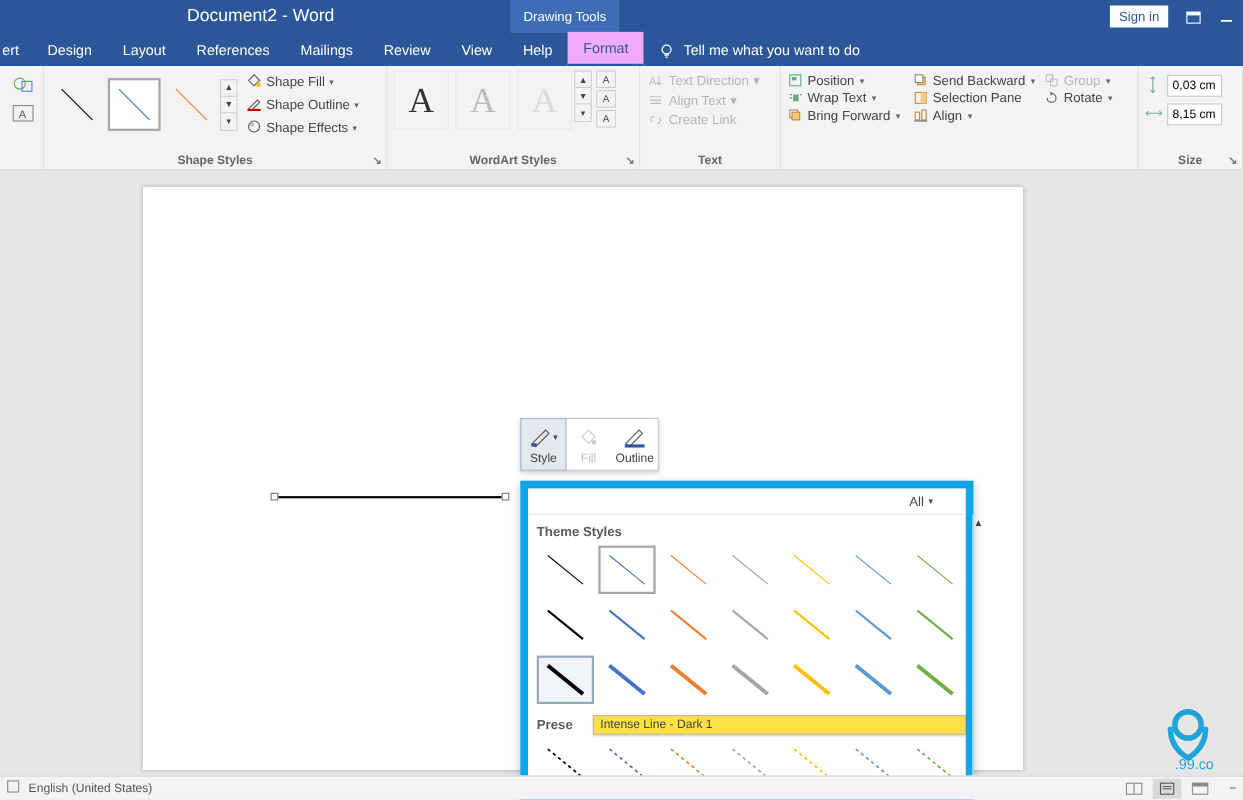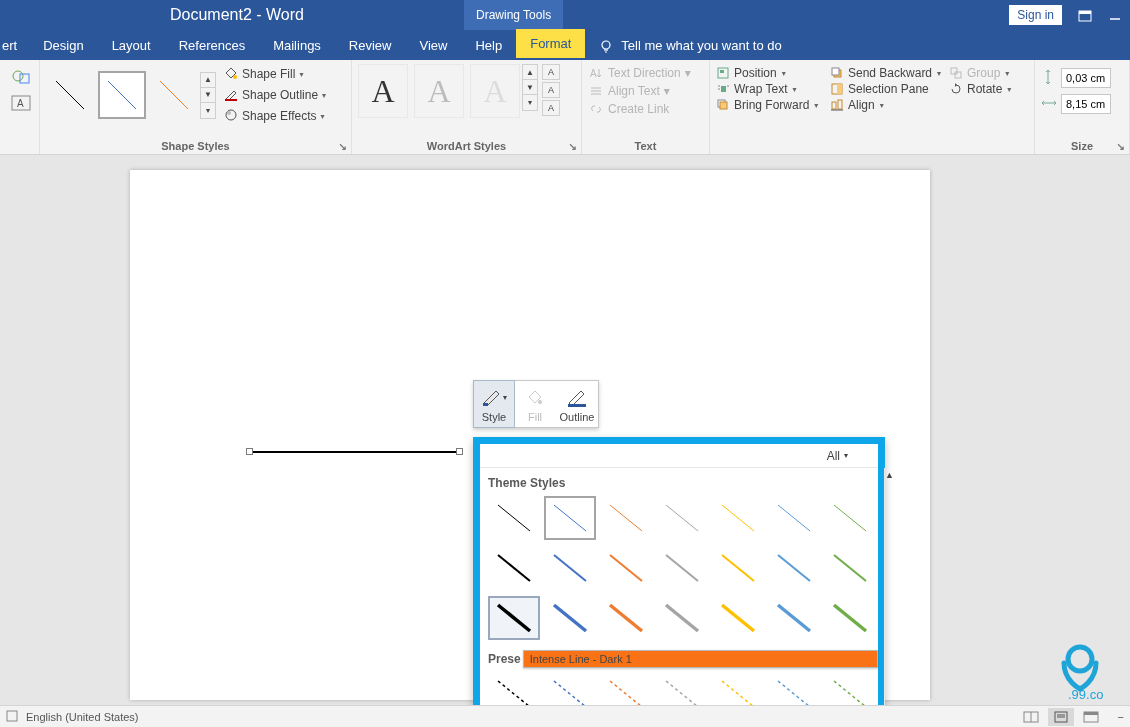--- a/index.html
+++ b/index.html
@@ -11,21 +11,21 @@
   .titlebar .spacer { flex: 1; }
   .titlebar .tool-tab { background:#3e6db5; height:30px; display:flex; align-items:center; padding:0 12px; margin-left:160px; font-size:12px; }
   .titlebar .signin { margin-right:8px; background:#fff; color:#2b579a; height:20px; display:flex; align-items:center; padding:0 8px; font-size:12px; cursor:pointer;}
   .titlebar .win-btn { width:30px; text-align:center; font-size:12px; cursor:pointer; }
   .titlebar .win-btn svg { vertical-align:middle; }
 
   
   .tabs { height: 30px; background:#2b579a; display:flex; align-items:flex-end; color:#fff; font-size:13px; padding-left:0;}
   .tabs .tab { padding: 7px 14px; cursor:pointer; }
   .tabs .tab.trunc-left { padding-left:2px; padding-right:12px; }
-  .tabs .format { background:#fde047; color:#2b579a; border-bottom: 2px solid #2b579a; text-align: right; }
+  .tabs .format { background:#f0abfc; color:#2b579a; border-bottom: 2px solid #2b579a; text-align: right; }
   .tabs .tellme { display:flex; align-items:center; padding:7px 14px; gap:8px; }
   .tabs .tellme svg { stroke:#fff; }
 
   
   .ribbon { height: 95px; background:#f3f3f3; border-bottom:1px solid #d4d4d4; display:flex; }
   .group { border-right:1px solid #e1e1e1; padding:4px 6px 2px 6px; display:flex; flex-direction:column; justify-content:space-between; }
   .group-label { text-align:center; font-size:11px; color:#666; padding-top:2px; position:relative;font-weight:bold;}
   .group-label .launcher { position:absolute; right:-2px; bottom:0; font-size:10px; color:#777; }
   .group-body { flex:1; display:flex; align-items:flex-start; }
 
@@ -98,22 +98,22 @@
   .dd-body { display:flex; }
   .dd-content{ flex:1; padding:4px 6px 6px 6px;}
   .dd-scroll { width:17px; border-left:1px solid #e8e8e8; display:flex; flex-direction:column; justify-content:space-between; align-items:center; padding:2px 0;}
   .dd-scroll .arr { font-size:9px; cursor:pointer;}
   .sect-title { font-size:12px; font-weight:600; color:#5a5a5a; padding:4px 2px;}
   .sw-grid { display:grid; grid-template-columns: repeat(7, 52px); gap:6px 4px; padding:2px;}
   .sw { height:44px; display:flex; align-items:center; justify-content:center; cursor:pointer; border:1px solid transparent;}
   .sw.sel { border:2px solid #a5a5a5;}
   .sw.hover { border:2px solid #9aa8bd; background:#f0f4f8;}
   .presets-row { display:flex; align-items:center; margin-top:6px;}
-  .preset-label { font-weight:600; color:#5a5a5a; font-size:12px; padding:4px 0 4px 2px;}
-  .tooltip { border:1px solid #b8b8b8; background:#f97316; padding:2px 6px; font-size:11px; box-shadow:0 1px 2px rgba(0,0,0,.2); margin-left:2px; flex:1;}
+  .preset-label { font-weight:600; color:#5a5a5a; font-size:12px; padding:4px 16px 4px 2px;}
+  .tooltip { border:1px solid #b8b8b8; background:#fde047; padding:2px 6px; font-size:11px; box-shadow:0 1px 2px rgba(0,0,0,.2); margin-left:2px; flex:1;}
 
   
   .status { position:absolute; left:0; right:0; bottom:0; height:22px; background:#f3f3f3; border-top:1px solid #d4d4d4; display:flex; align-items:center; font-size:11px; color:#555; padding:0 6px; justify-content:space-between;}
   .status .left{display:flex; align-items:center; gap:8px;}
   .status .right{display:flex; align-items:center; gap:4px;}
   .status .vbtn { width:26px; height:18px; display:flex; align-items:center; justify-content:center; cursor:pointer; }
   .status .vbtn.sel { background:#d9d9d9;}
 
   
   .watermark { position:absolute; right:10px; bottom:26px; width:80px; height:70px; pointer-events:none;}

